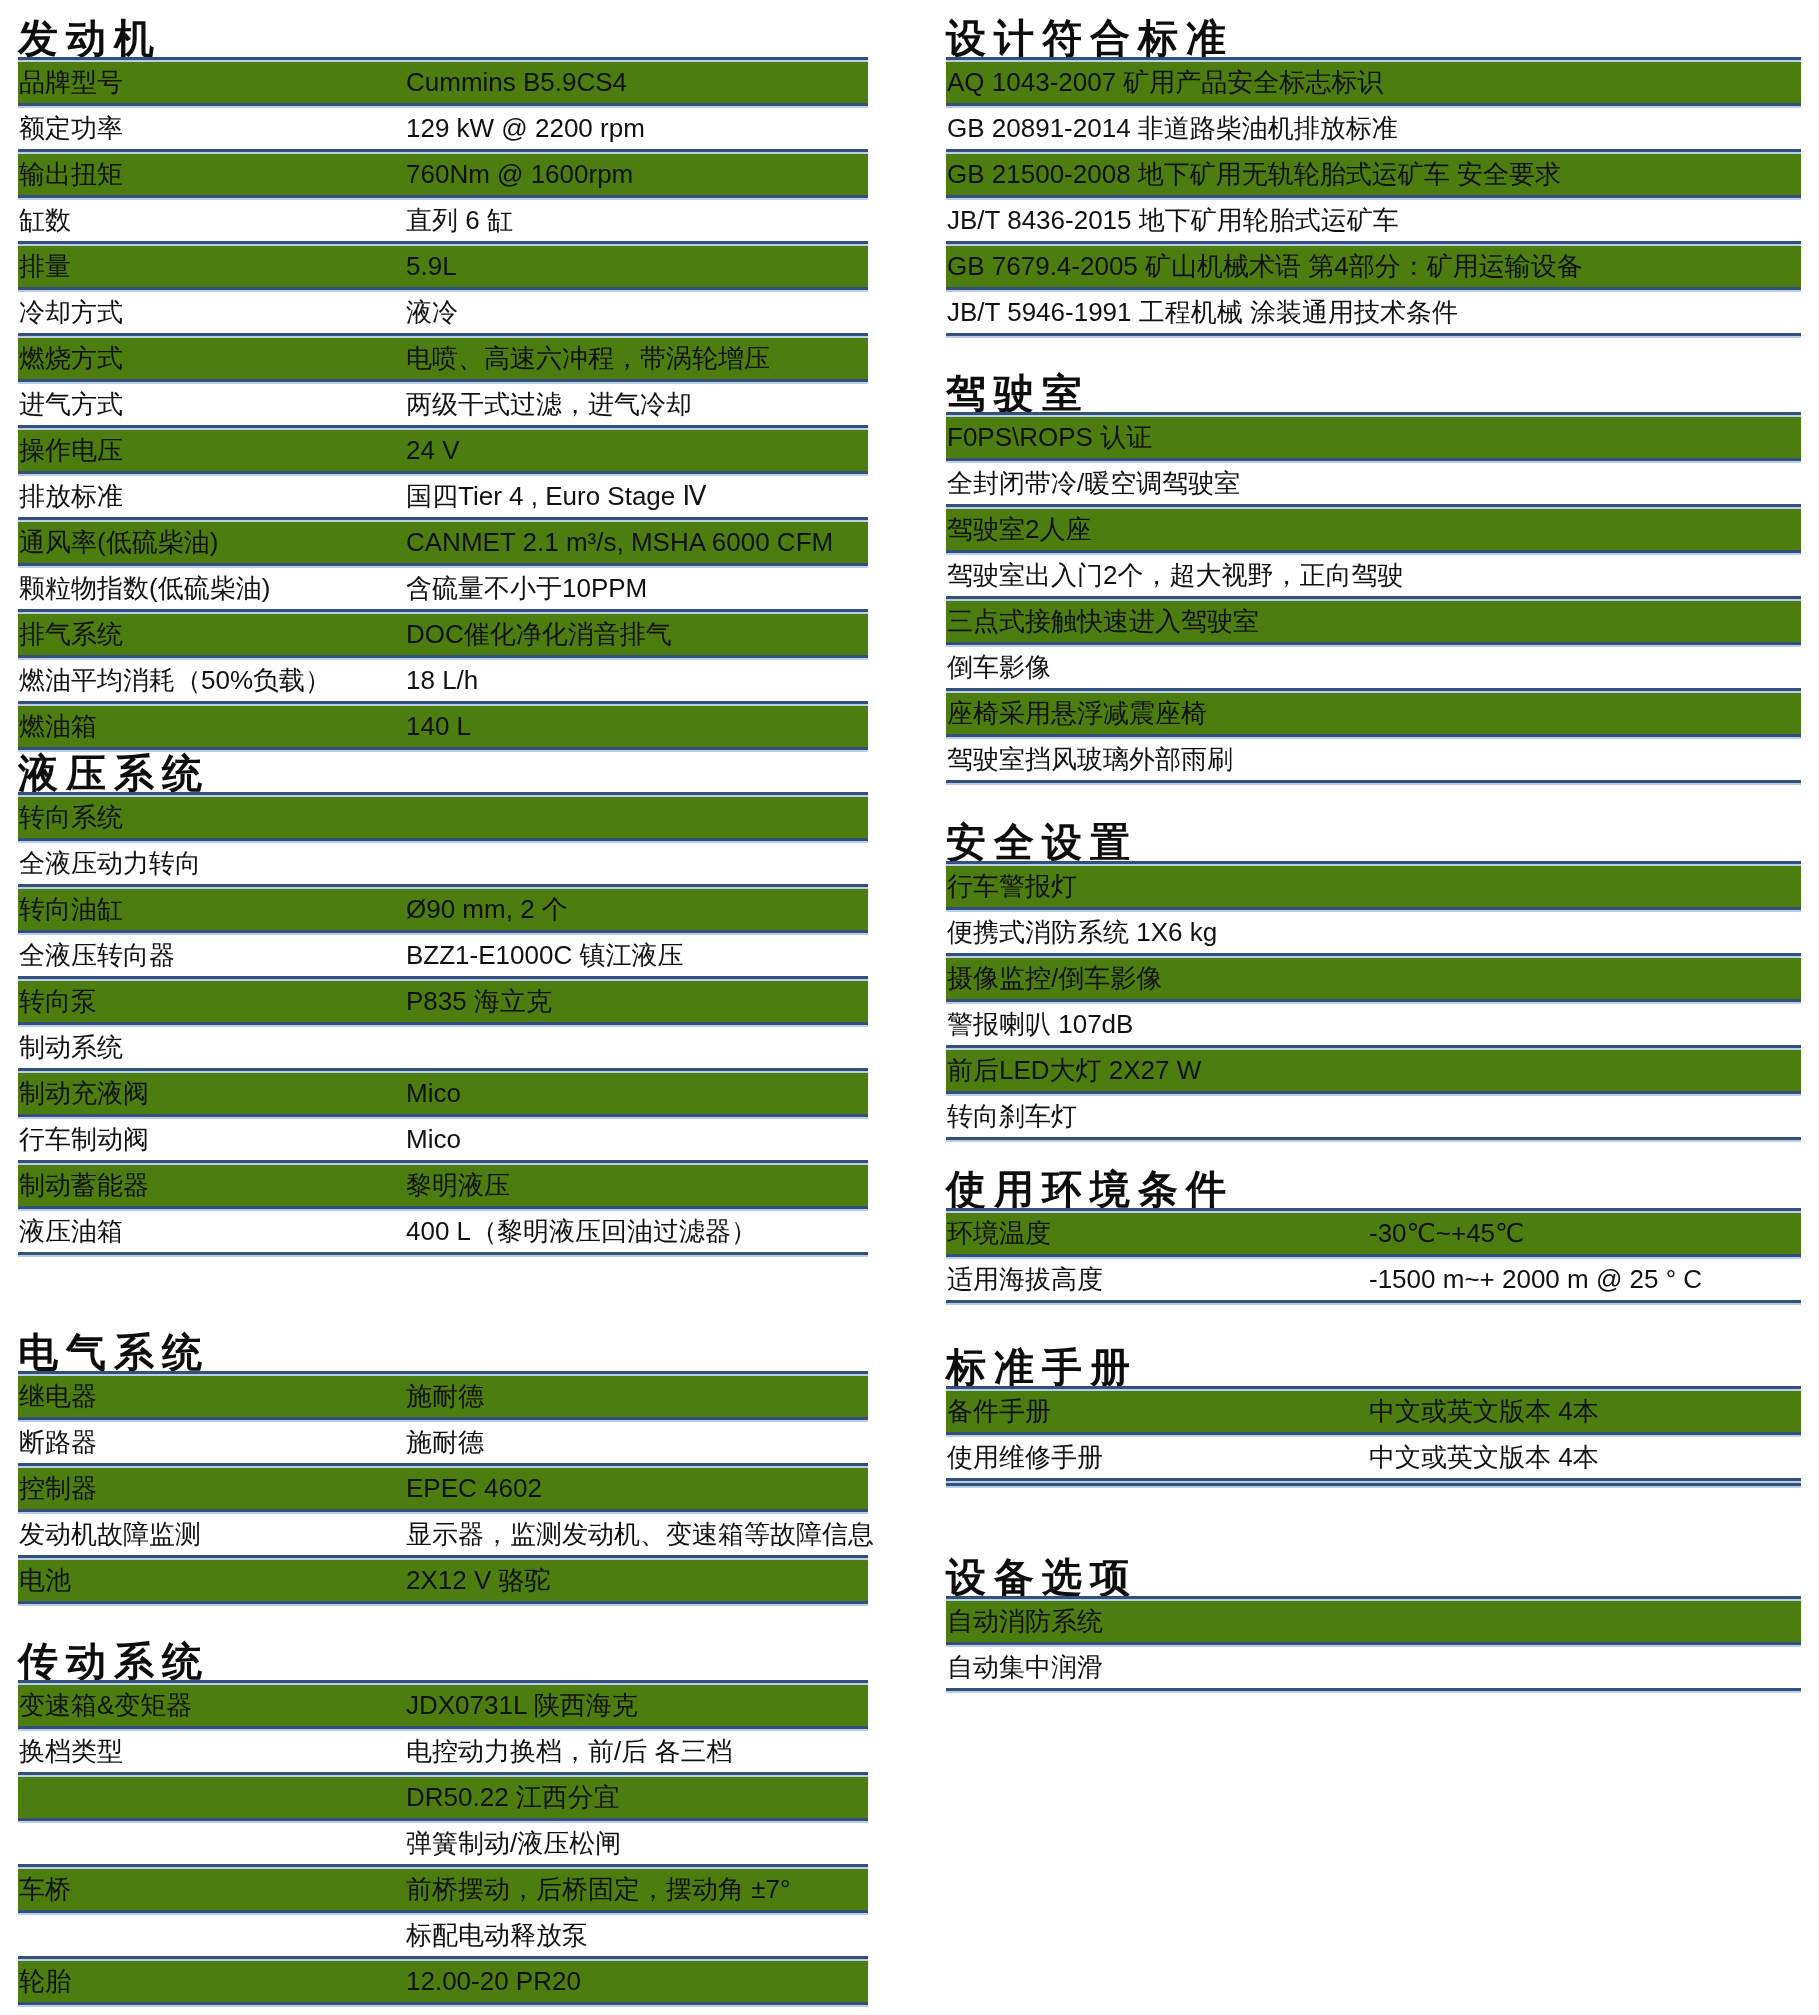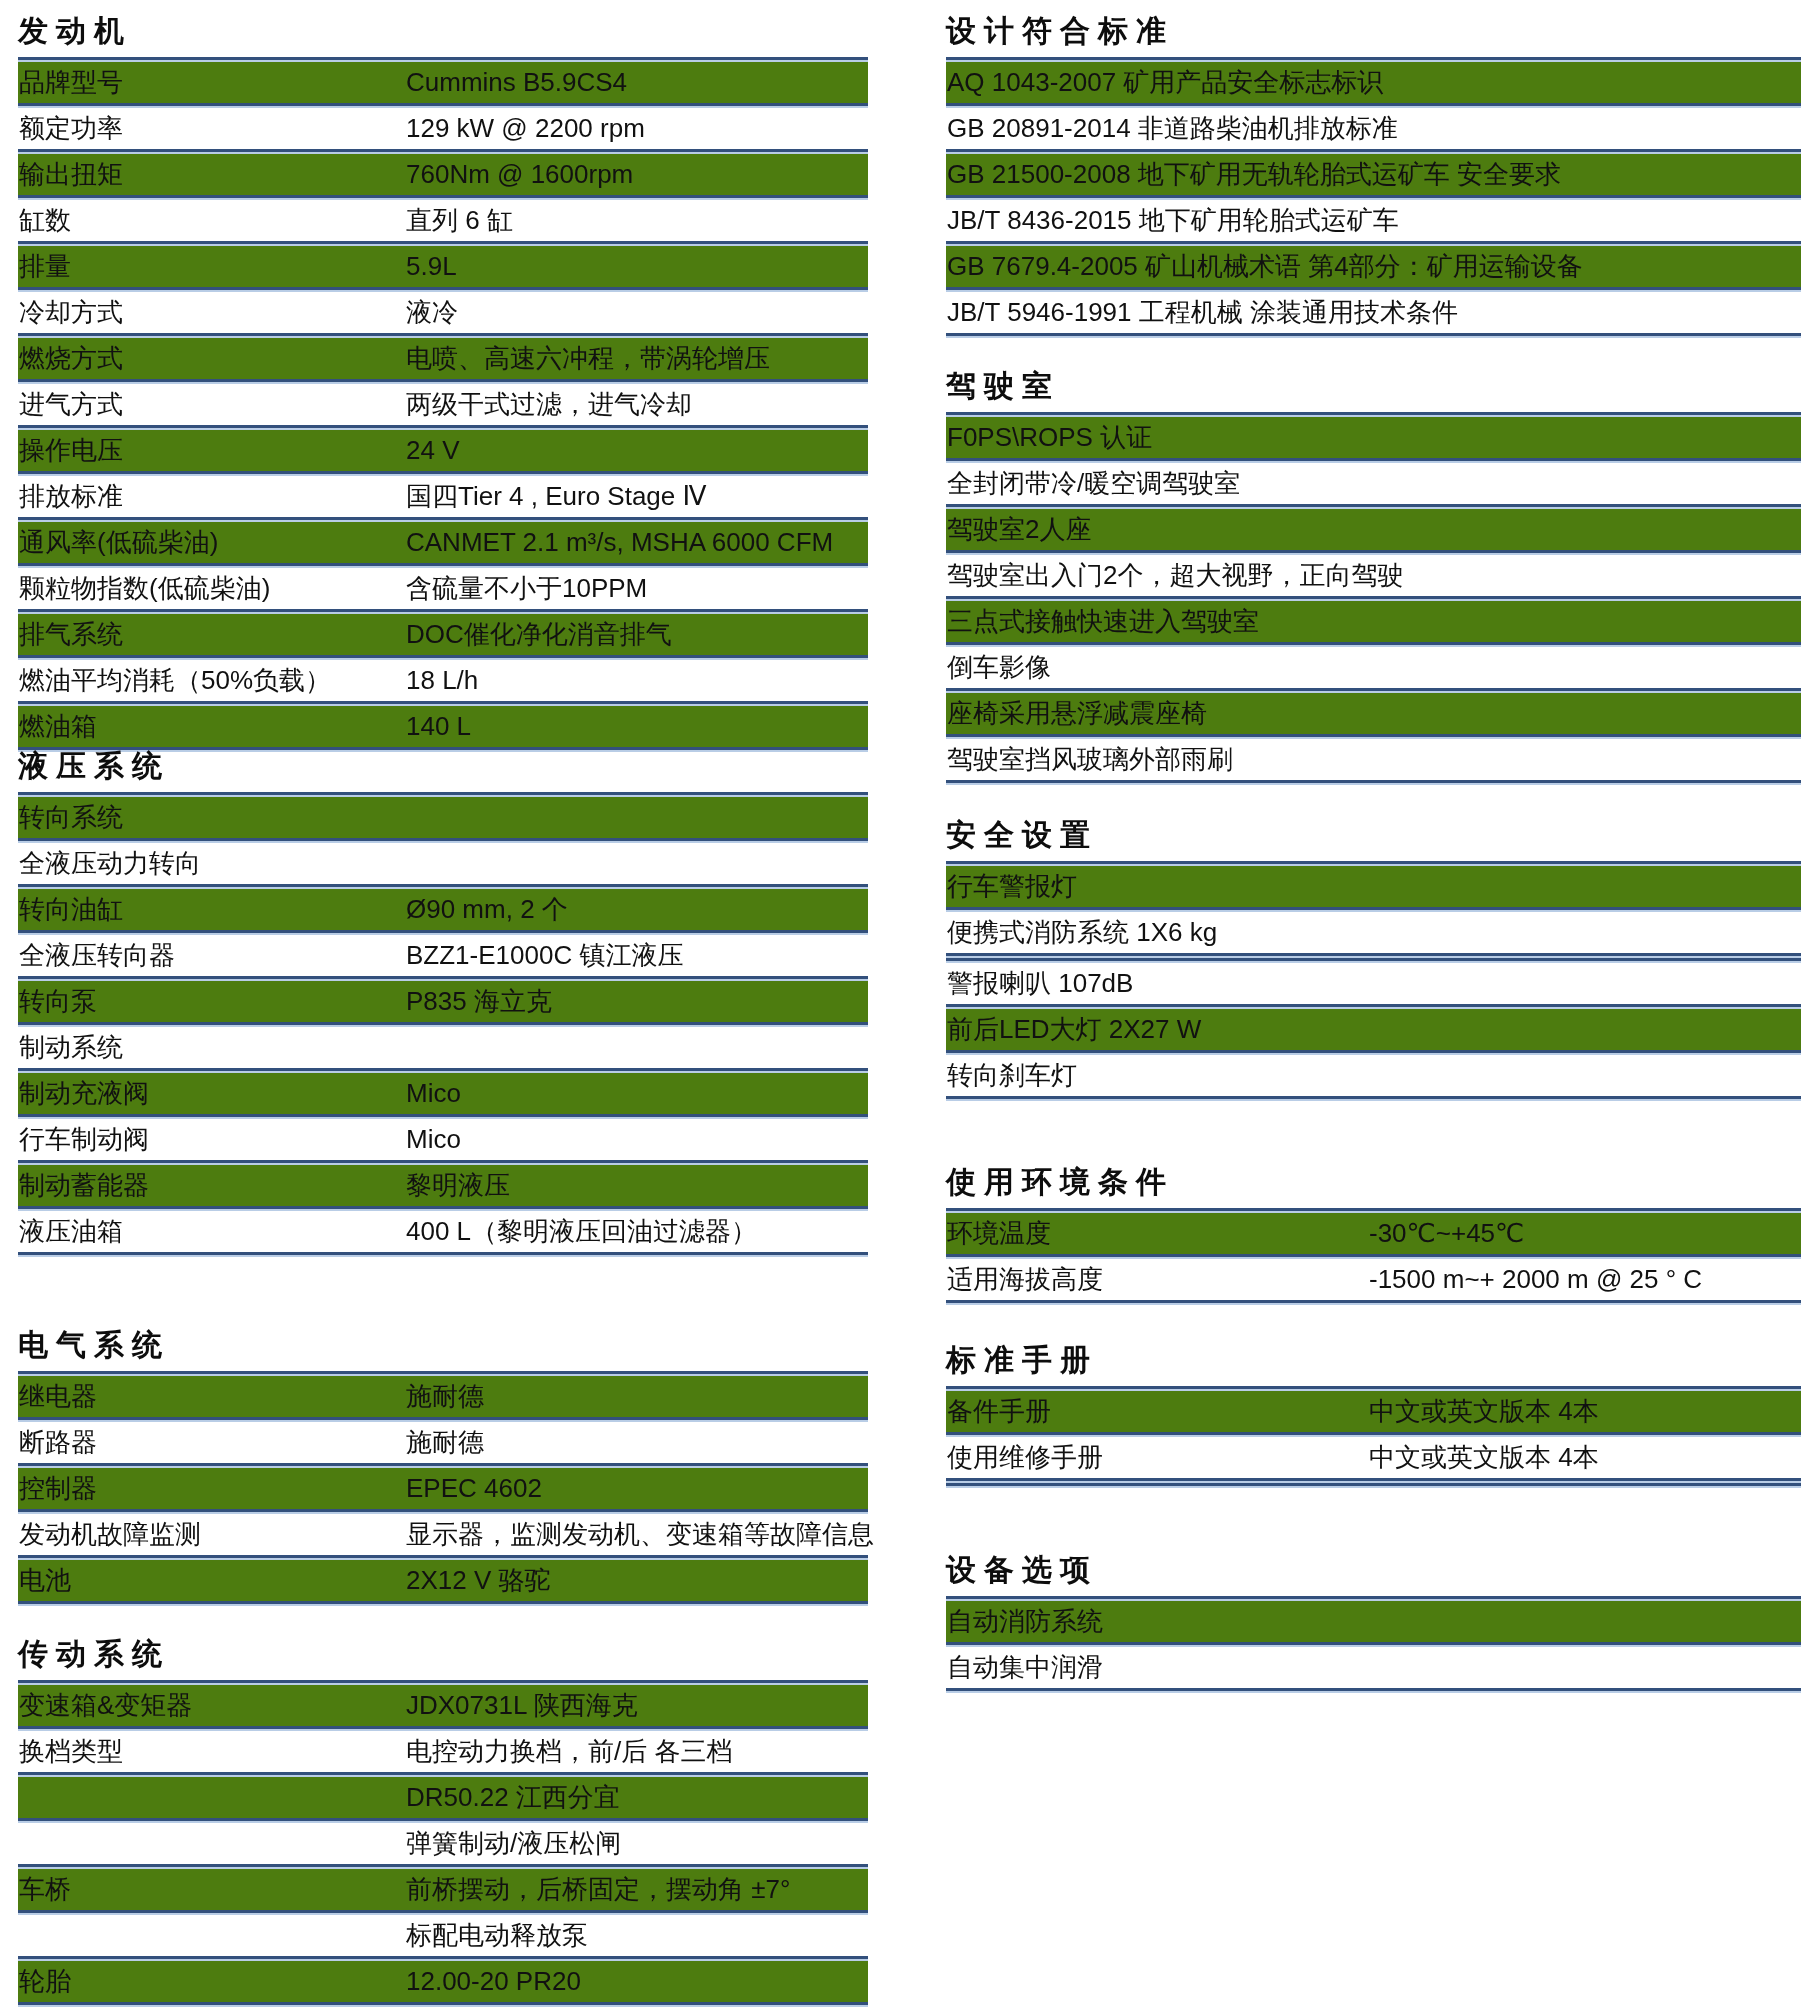--- a/index.html
+++ b/index.html
@@ -5,21 +5,21 @@
   html, body { margin: 0; padding: 0; background: #ffffff; }
   body {
     width: 1819px; height: 2015px; position: relative; overflow: hidden;
     font-family: "Liberation Sans", "DejaVu Sans", sans-serif; color: #111;
   }
   .section { position: absolute; }
   .section.left  { left: 18px;  width: 850px; }
   .section.right { left: 946px; width: 855px; }
   .sec-title {
     height: 57px; box-sizing: border-box; padding-top: 11px;
-    font-size: 30px; font-weight: bold; letter-spacing: 8px; color: #0d0d0d;
+    font-size: 40px; font-weight: bold; letter-spacing: 8px; color: #0d0d0d;
     font-family: "DejaVu Sans", sans-serif;
   }
   .rule {
     height: 5px; position: relative;
     background: linear-gradient(to bottom, #33507c 0, #33507c 3px, #b9cde6 3px, #b9cde6 5px);
   }
   .row {
     position: relative; height: 41px; display: flex; align-items: center;
     font-size: 26px; line-height: 41px; white-space: nowrap;
   }
@@ -317,20 +317,24 @@
     <div class="row alt">
       <span class="label">行车警报灯</span>
       <span class="value"></span>
     </div>
     <div class="rule"></div>
     <div class="row">
       <span class="label">便携式消防系统 1X6 kg</span>
       <span class="value"></span>
     </div>
     <div class="rule"></div>
+    <div class="row alt">
+      <span class="label">摄像监控/倒车影像</span>
+      <span class="value"></span>
+    </div>
     <div class="rule"></div>
     <div class="row">
       <span class="label">警报喇叭  107dB</span>
       <span class="value"></span>
     </div>
     <div class="rule"></div>
     <div class="row alt">
       <span class="label">前后LED大灯 2X27 W</span>
       <span class="value"></span>
     </div>

